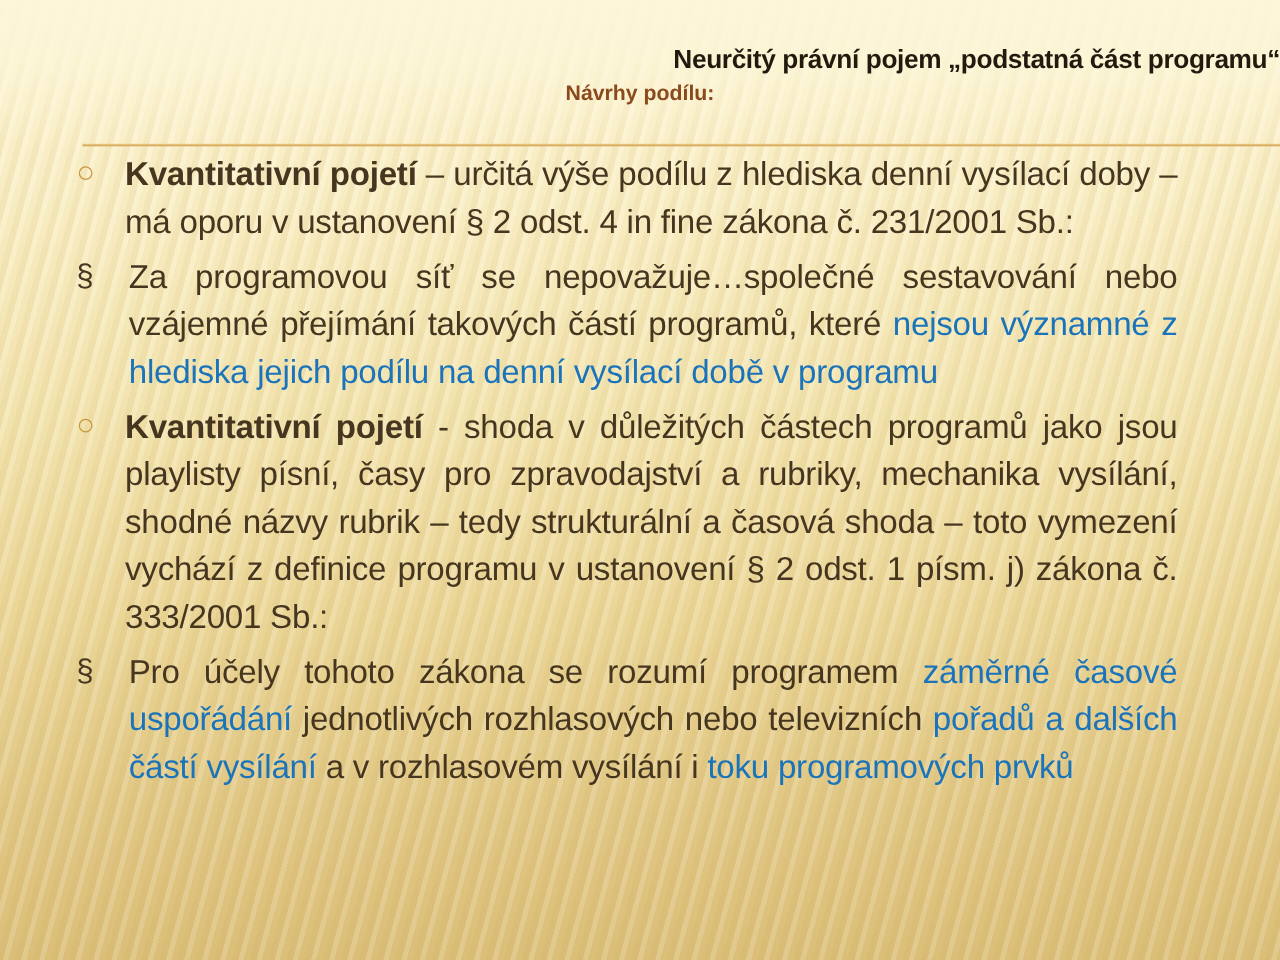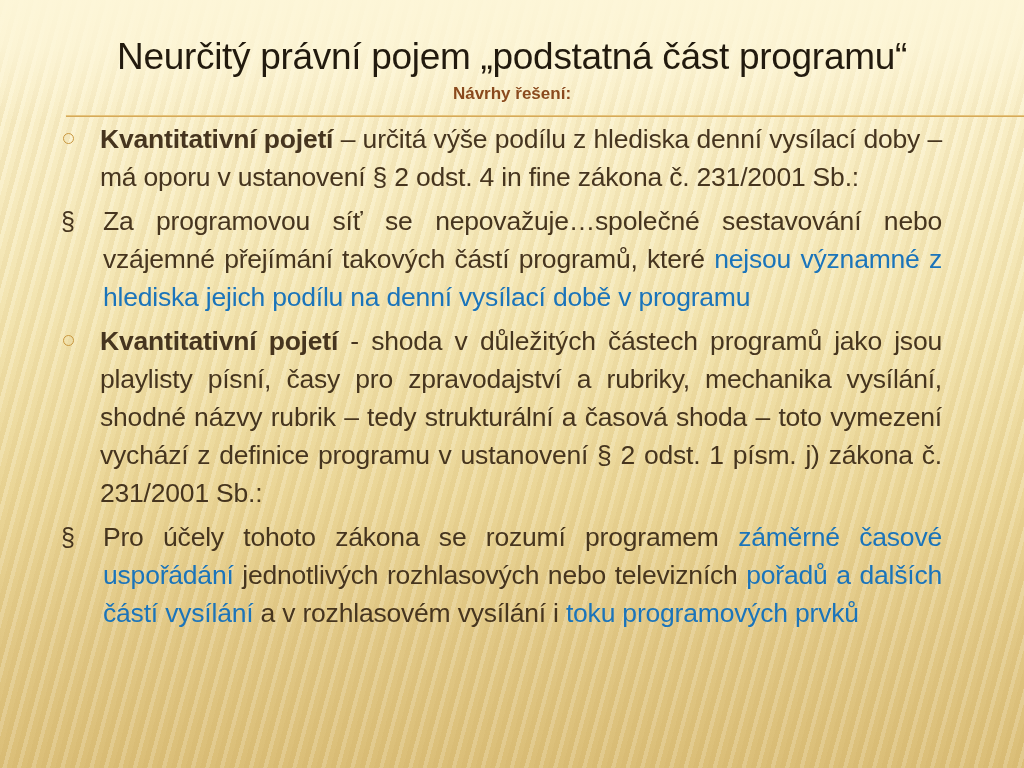--- a/index.html
+++ b/index.html
@@ -32,25 +32,26 @@
       
       linear-gradient(180deg,
         var(--bg-top) 0%, #faf0c8 18%, #f4e6b2 42%,
         #ecd89a 64%, #e2c987 84%, var(--bg-bottom) 100%);
   }
   .header{
     position:absolute; top:36px; left:0; right:0;
     text-align:center;
   }
   .title{
-    font-size:37px; font-weight:normal;
+    font-size:21px; font-weight:bold;
     color:var(--title-color);
     line-height:1.15;
     letter-spacing:-0.3px;
     margin:0;
+    text-align:right;
   }
   .subtitle{
     font-size:17px; font-weight:bold;
     color:var(--subtitle-color);
     margin-top:5px;
   }
   .divider{
     position:absolute; top:115px; left:66px; right:0;
     height:2px;
     background:linear-gradient(180deg,#ecd191 0%, var(--divider-color) 100%);
@@ -88,34 +89,34 @@
   }
   .seg-bold{font-weight:bold;}
   .seg-blue{color:var(--blue);}
 </style>
 </head>
 <body>
 
 <div class="slide">
   <div class="header">
     <h1 class="title">Neurčitý právní pojem „podstatná část programu“</h1>
-    <div class="subtitle">Návrhy řešení:</div>
+    <div class="subtitle">Návrhy podílu:</div>
   </div>
   <div class="divider"></div>
   <div class="body-area">
       <div class="bullet-row">
         <span class="marker circle"></span>
         <div class="bullet-text"><span class="seg-bold">Kvantitativní pojetí</span><span class="seg-normal"> – určitá výše podílu z hlediska denní vysílací doby – má oporu v ustanovení § 2 odst. 4 in fine zákona č. 231/2001 Sb.:</span></div>
       </div>
       <div class="bullet-row">
         <span class="marker section">§</span>
         <div class="bullet-text"><span class="seg-normal">Za programovou síť se nepovažuje…společné sestavování nebo vzájemné přejímání takových částí programů, které </span><span class="seg-blue">nejsou významné z hlediska jejich podílu na denní vysílací době v programu</span></div>
       </div>
       <div class="bullet-row">
         <span class="marker circle"></span>
-        <div class="bullet-text"><span class="seg-bold">Kvantitativní pojetí</span><span class="seg-normal"> - shoda v důležitých částech programů jako jsou playlisty písní, časy pro zpravodajství a rubriky, mechanika vysílání, shodné názvy rubrik – tedy strukturální a časová shoda – toto vymezení vychází z definice programu v ustanovení § 2 odst. 1 písm. j) zákona č. 231/2001 Sb.:</span></div>
+        <div class="bullet-text"><span class="seg-bold">Kvantitativní pojetí</span><span class="seg-normal"> - shoda v důležitých částech programů jako jsou playlisty písní, časy pro zpravodajství a rubriky, mechanika vysílání, shodné názvy rubrik – tedy strukturální a časová shoda – toto vymezení vychází z definice programu v ustanovení § 2 odst. 1 písm. j) zákona č. 333/2001 Sb.:</span></div>
       </div>
       <div class="bullet-row">
         <span class="marker section">§</span>
         <div class="bullet-text"><span class="seg-normal">Pro účely tohoto zákona se rozumí programem </span><span class="seg-blue">záměrné časové uspořádání</span><span class="seg-normal"> jednotlivých rozhlasových nebo televizních </span><span class="seg-blue">pořadů a dalších částí vysílání</span><span class="seg-normal"> a v rozhlasovém vysílání i </span><span class="seg-blue">toku programových prvků</span></div>
       </div>
     </div>
 </div>
 
 </body></html>

